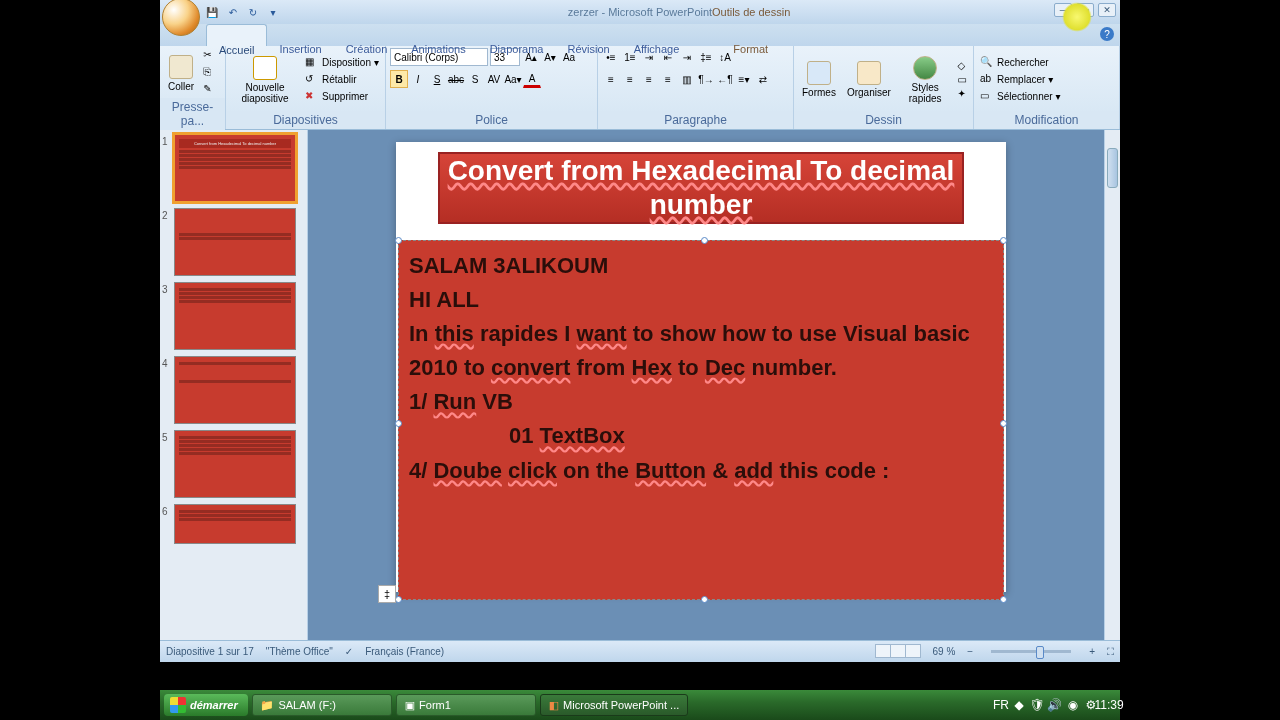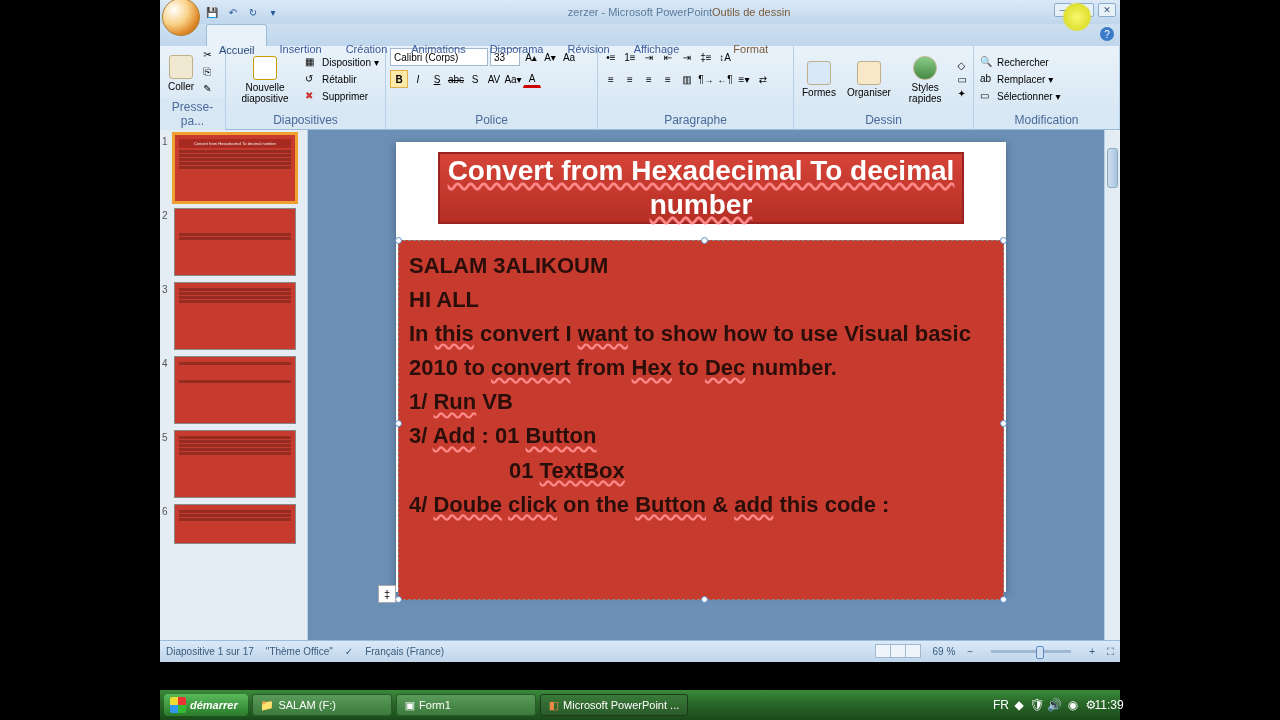--- a/index.html
+++ b/index.html
@@ -339,23 +339,22 @@
           <div class="sel-handle" style="left:50%;top:-4px"></div>
           <div class="sel-handle" style="right:-4px;top:-4px"></div>
           <div class="sel-handle" style="left:-4px;top:50%"></div>
           <div class="sel-handle" style="right:-4px;top:50%"></div>
           <div class="sel-handle" style="left:-4px;bottom:-4px"></div>
           <div class="sel-handle" style="left:50%;bottom:-4px"></div>
           <div class="sel-handle" style="right:-4px;bottom:-4px"></div>
 
           <div class="body-line">SALAM 3ALIKOUM</div>
           <div class="body-line">HI ALL</div>
-          <div class="body-line"><span>In </span><span class="u">this</span><span> convert I </span><span class="u">want</span><span> to show how to use Visual basic 2010 to </span><span class="u">convert</span><span> from </span><span class="u">Hex</span><span> to </span><span class="u">Dec</span><span> number.</span></div>
+          <div class="body-line"><span>In </span><span class="u">this</span><span> rapides I </span><span class="u">want</span><span> to show how to use Visual basic 2010 to </span><span class="u">convert</span><span> from </span><span class="u">Hex</span><span> to </span><span class="u">Dec</span><span> number.</span></div>
           <div class="body-line"><span>1/ </span><span class="u">Run</span><span> VB</span></div>
-          <div class="body-line"><span>3/ </span><span class="u">Add</span><span> : 01 </span><span class="u">Button</span></div>
           <div class="body-line" style="padding-left:100px"><span>01 </span><span class="u">TextBox</span></div>
           <div class="body-line"><span>4/ </span><span class="u">Doube</span><span> </span><span class="u">click</span><span> on the </span><span class="u">Button</span><span> &amp; </span><span class="u">add</span><span> this code :</span></div>
         </div>
       </div>
       <div class="opts-btn">‡</div>
       <div class="scrollbar-v">
         <div class="scroll-thumb"></div>
       </div>
     </div>
   </div>

